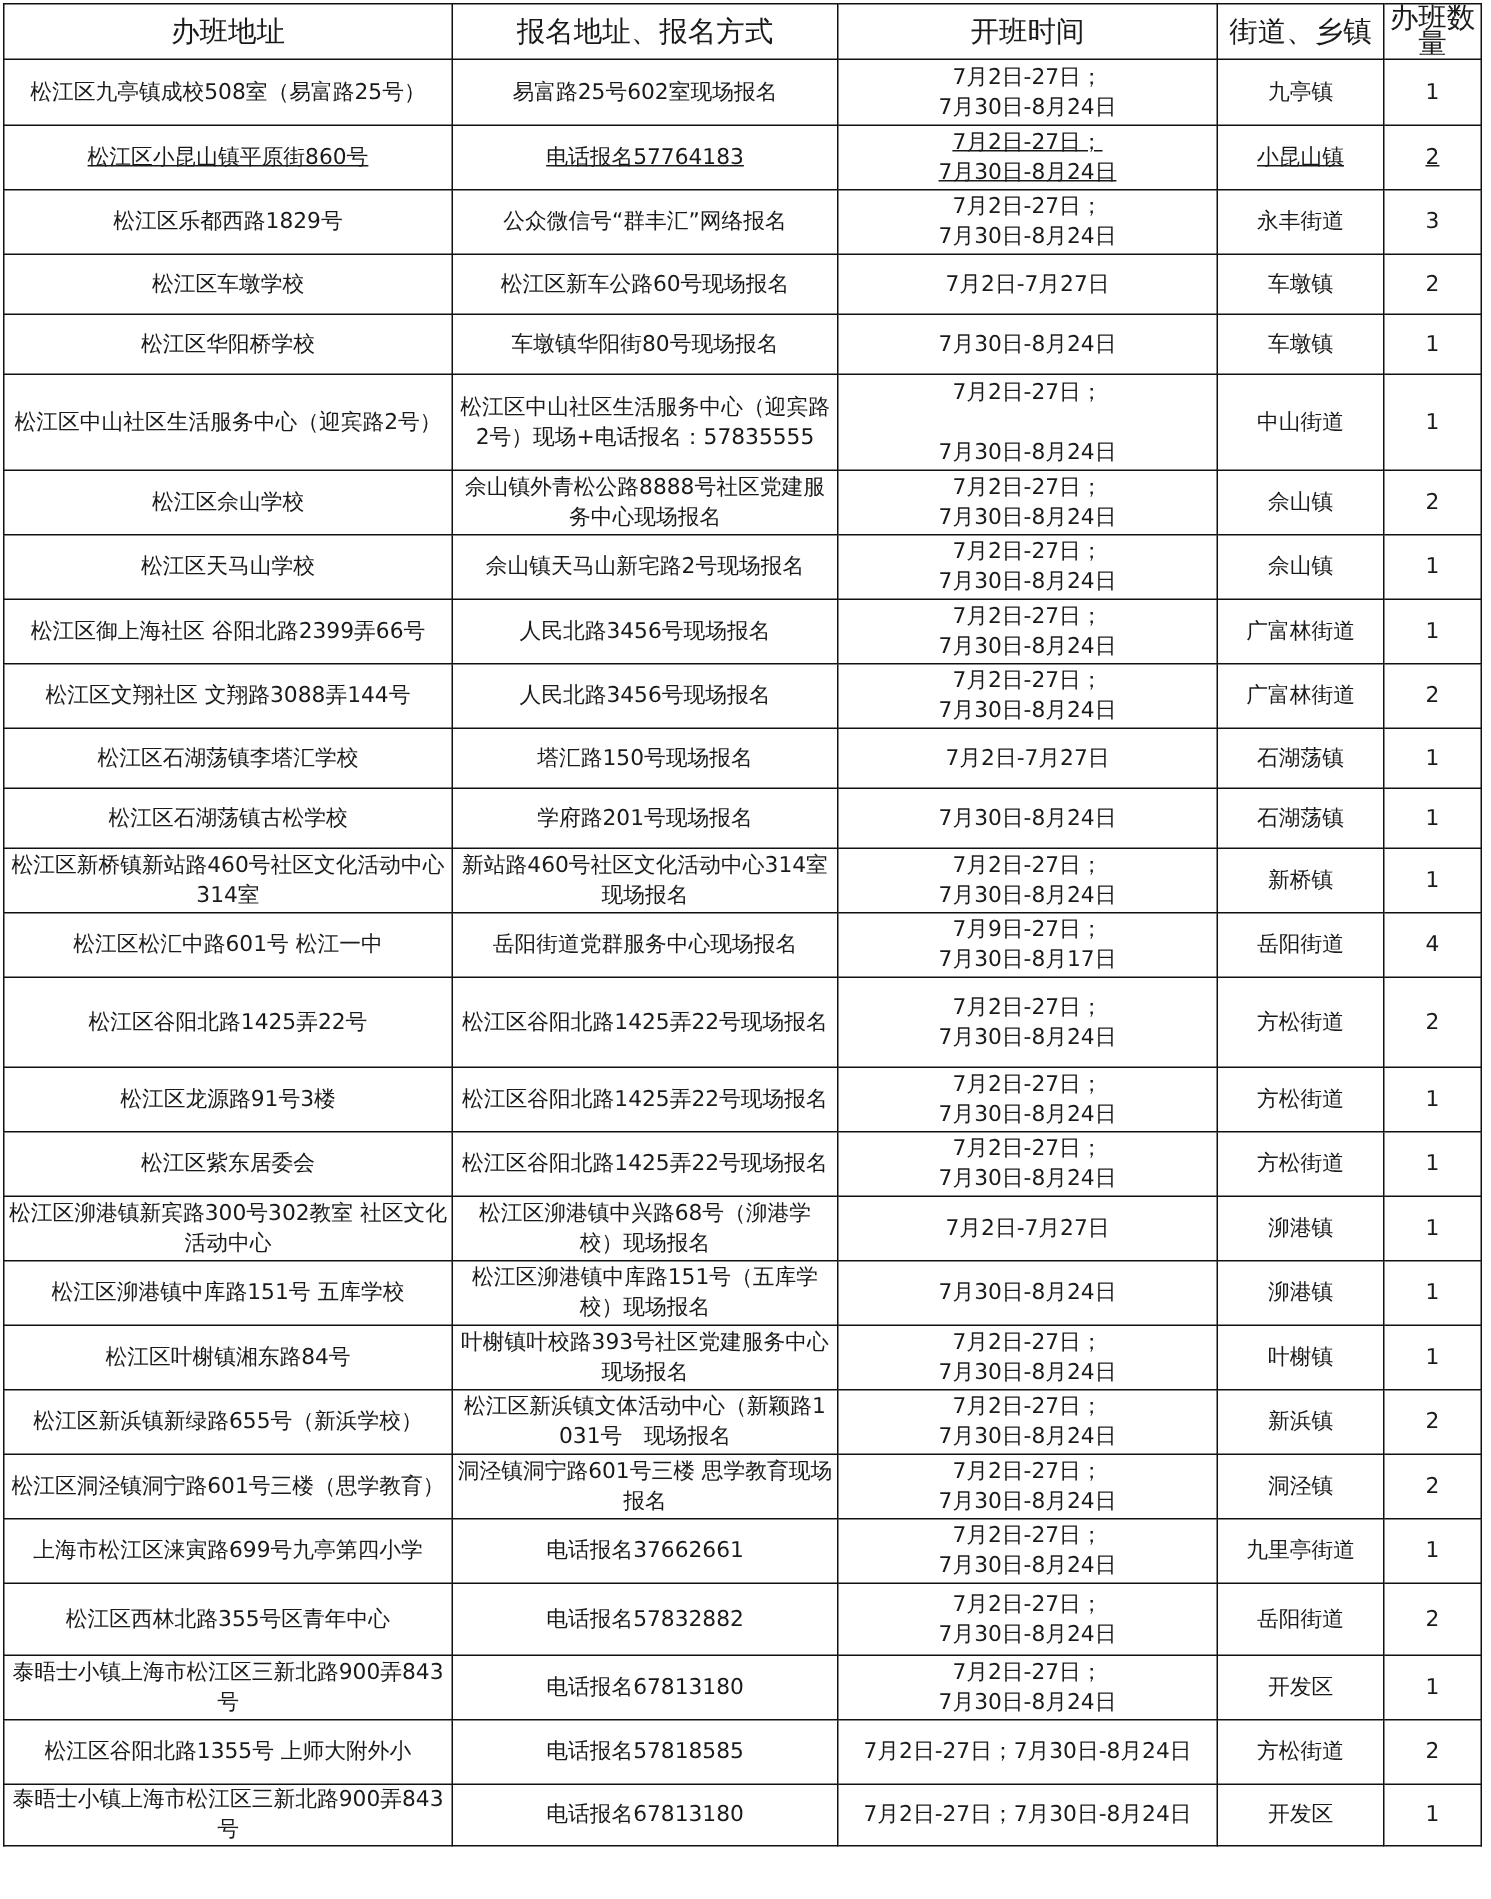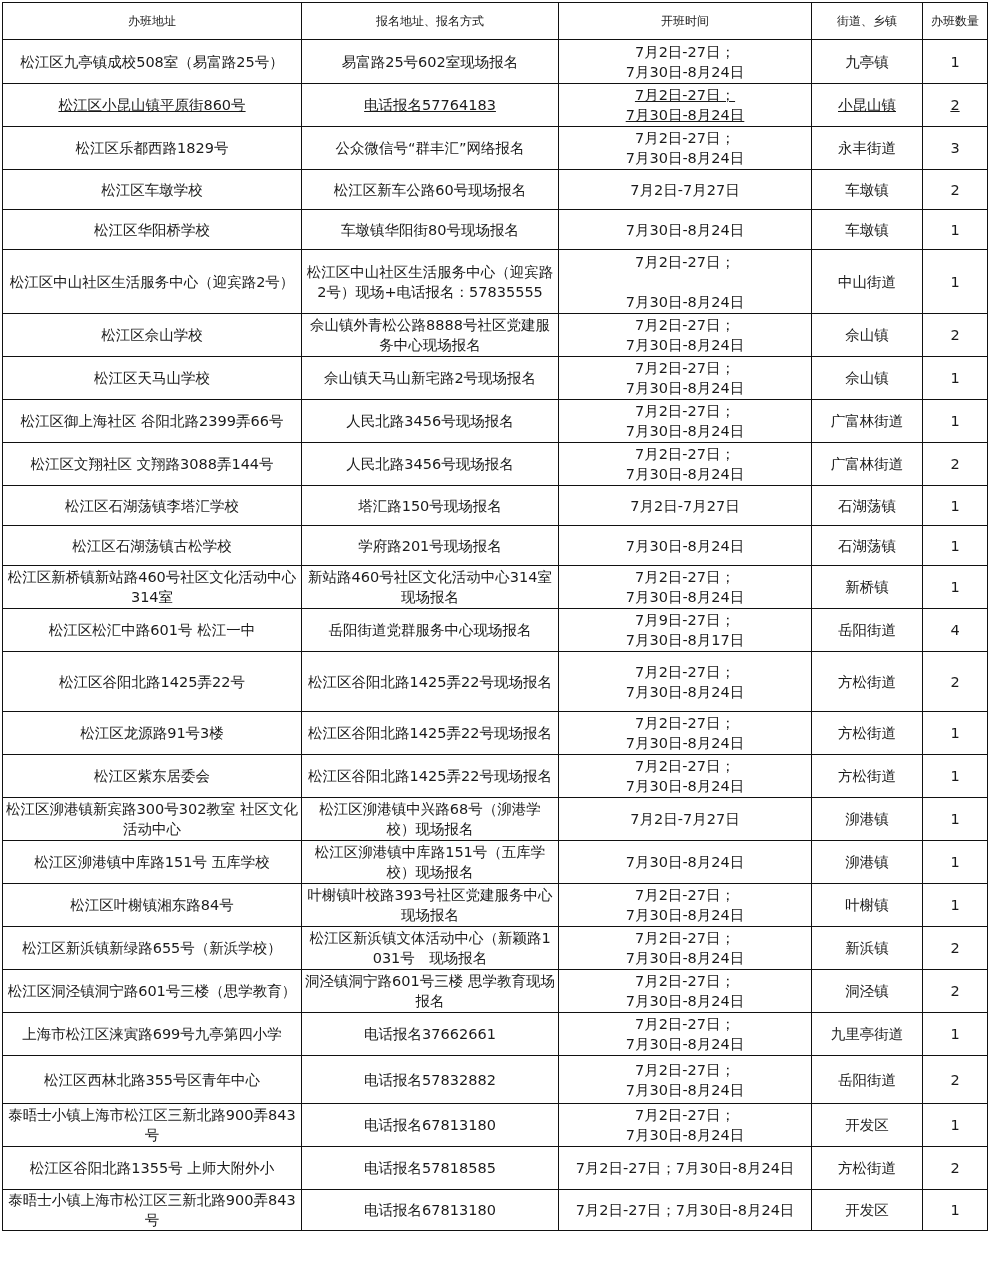--- a/index.html
+++ b/index.html
@@ -28,21 +28,21 @@
       padding: 0 3px;
       text-align: center;
       vertical-align: middle;
       font-size: 14.5px;
       line-height: 20px;
       font-weight: normal;
       overflow: hidden;
       word-break: break-all;
     }
     table.sched th {
-      font-size: 12px;
+      font-size: 19px;
     }
     .c1 { width: 299px; }
     .c2 { width: 257px; }
     .c3 { width: 253px; }
     .c4 { width: 111px; }
     .c5 { width: 65px; }
     .num { font-size: 15px; }
     .line { display: block; }
     .gap { display: block; height: 20px; }
   </style>

